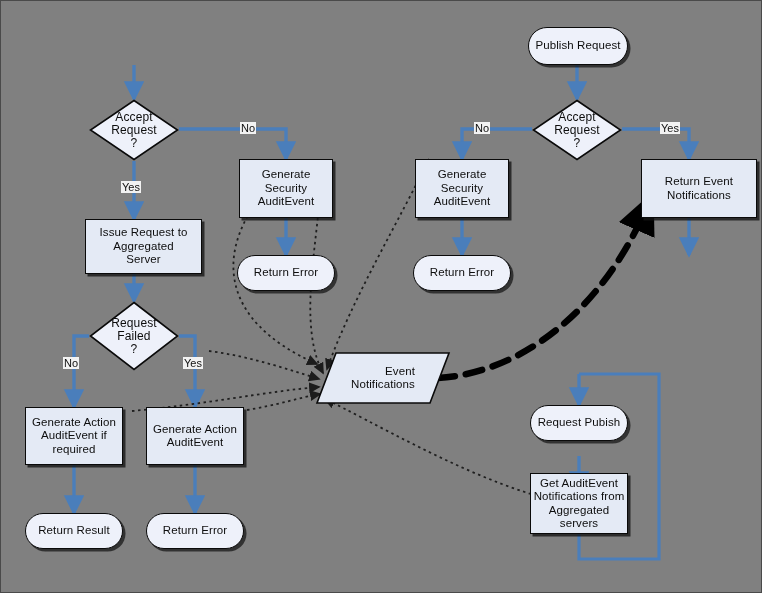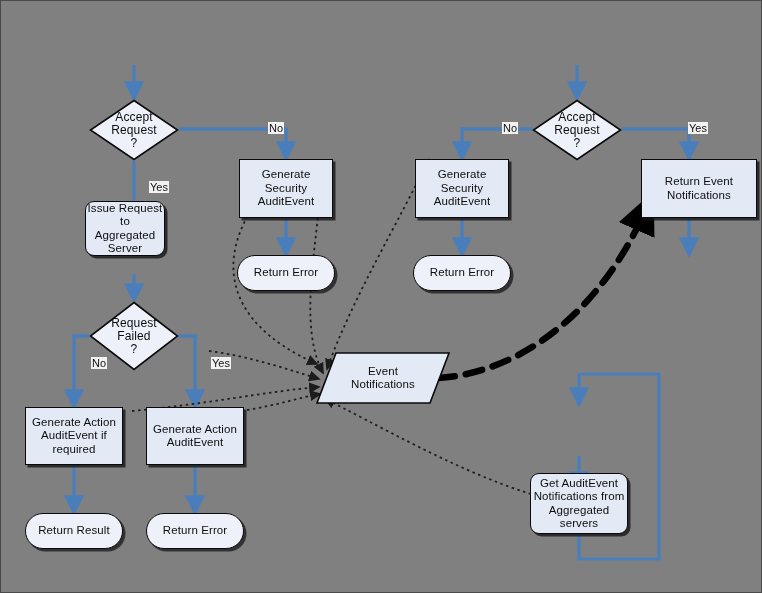--- a/index.html
+++ b/index.html
@@ -59,20 +59,21 @@
   .decision .dshape {
     position: absolute;
     left: 0; top: 0;
     width: 100%; height: 100%;
     z-index: 1;
   }
   .node.data {
     background: transparent;
     border: none;
     box-shadow: none;
+    text-align: right;
   }
   .data .pshape {
     position: absolute;
     left: 0; top: 0;
     width: 100%; height: 100%;
     z-index: 1;
   }
   .data .plabel {
     position: relative;
     z-index: 2;
@@ -81,21 +82,20 @@
     position: absolute;
     background: #f2f2f2;
     color: #111;
     font-size: 11px;
     line-height: 12px;
     padding: 0 1px;
     border: 0;
     z-index: 5;
     font-family: "Liberation Sans", sans-serif;
     white-space: nowrap;
-    margin-left: 28px;
   }
 </style>
 </head>
 <body>
 
 <div id="canvas">
 
   <svg id="wires" viewBox="0 0 762 593">
     <defs>
       <marker id="ah-blue" markerWidth="7" markerHeight="7" refX="5.2" refY="3" orient="auto">
@@ -164,21 +164,21 @@
   <div class="node" style="left:238px; top:158px; width:94px; height:59px; white-space:pre-line;">
     <span>Generate
 Security
 AuditEvent</span>
   </div>
 
   <div class="node terminator" style="left:236px; top:254px; width:98px; height:36px;">
     <span>Return Error</span>
   </div>
 
-  <div class="node" style="left:84px; top:200px; width:80px; height:55px; white-space:pre-line;border-radius:9px;">
+  <div class="node" style="left:84px; top:218px; width:117px; height:55px; white-space:pre-line;">
     <span>Issue Request to
 Aggregated
 Server</span>
   </div>
 
   <div class="node decision" style="left:88px; top:300px; width:90px; height:70px;">
     <svg class="dshape" viewBox="0 0 90 70" preserveAspectRatio="none">
       <polygon points="45,1.5 88.5,35 45,68.5 1.5,35" fill="#eef1fa" stroke="#0a0a0a" stroke-width="1.6"></polygon>
     </svg>
     <div class="dlabel">
@@ -200,20 +200,23 @@
   </div>
 
   <div class="node terminator" style="left:24px; top:512px; width:98px; height:36px;">
     <span>Return Result</span>
   </div>
 
   <div class="node terminator" style="left:145px; top:512px; width:98px; height:36px;">
     <span>Return Error</span>
   </div>
 
+  <div class="node terminator" style="left:527px; top:26px; width:100px; height:38px;">
+    <span>Publish Request</span>
+  </div>
 
   <div class="node decision" style="left:531px; top:98px; width:90px; height:62px;">
     <svg class="dshape" viewBox="0 0 90 62" preserveAspectRatio="none">
       <polygon points="45,1.5 88.5,31 45,60.5 1.5,31" fill="#eef1fa" stroke="#0a0a0a" stroke-width="1.6"></polygon>
     </svg>
     <div class="dlabel">
       <div>Accept</div>
       <div>Request</div>
       <div>?</div>
     </div>
@@ -236,22 +239,25 @@
 
 
   <div class="node data" style="left:314px; top:350px; width:136px; height:54px; white-space:pre-line;">
     <svg class="pshape" viewBox="0 0 136 54" preserveAspectRatio="none">
       <polygon points="21,2 134,2 115,52 2,52" fill="#e4eaf5" stroke="#0a0a0a" stroke-width="1.6"></polygon>
     </svg>
     <span class="plabel">Event
 Notifications</span>
   </div>
 
-
-  <div class="node" style="left:529px; top:472px; width:98px; height:61px; white-space:pre-line;border-radius:9px;">
+  <div class="node terminator" style="left:529px; top:404px; width:98px; height:36px;">
+    <span>Request Pubish</span>
+  </div>
+
+  <div class="node" style="left:529px; top:472px; width:98px; height:61px; white-space:pre-line;">
     <span>Get AuditEvent
 Notifications from
 Aggregated
 servers</span>
   </div>
 
   <div class="edge-label" style="left:239px; top:121px;">No</div>
   <div class="edge-label" style="left:120px; top:180px;">Yes</div>
   <div class="edge-label" style="left:62px; top:356px;">No</div>
   <div class="edge-label" style="left:182px; top:356px;">Yes</div>

